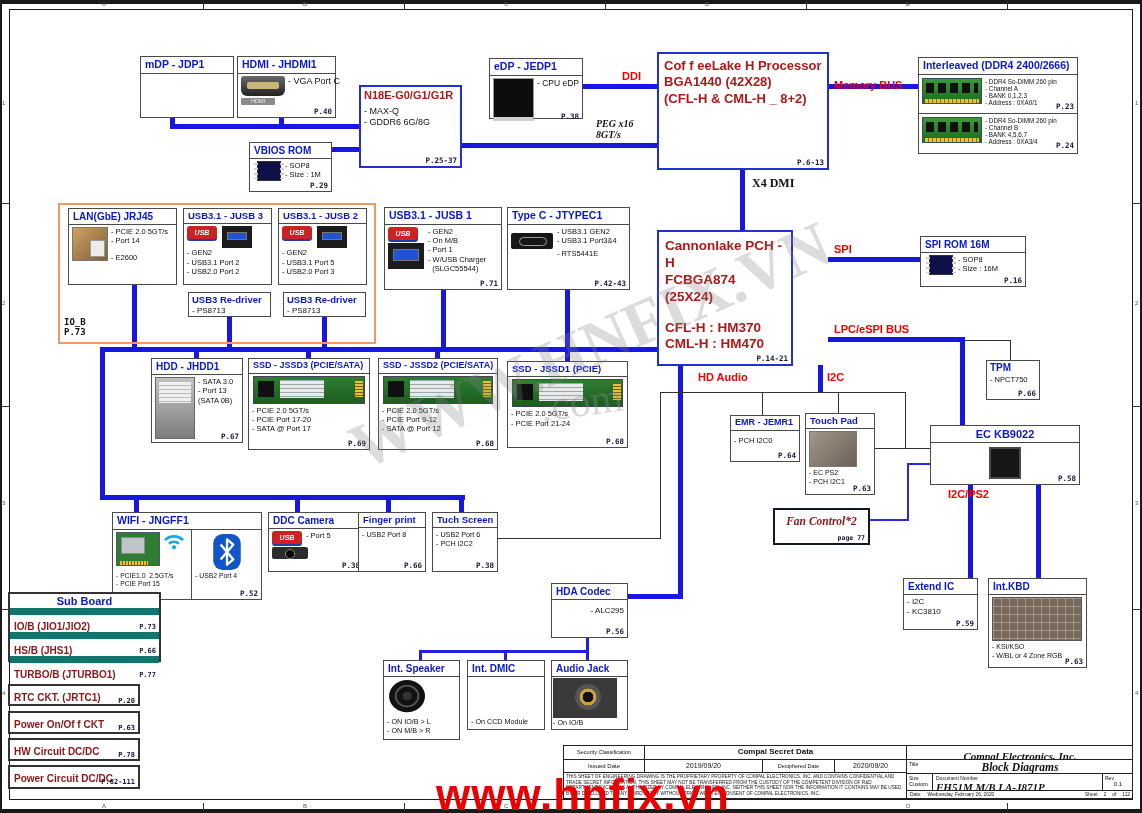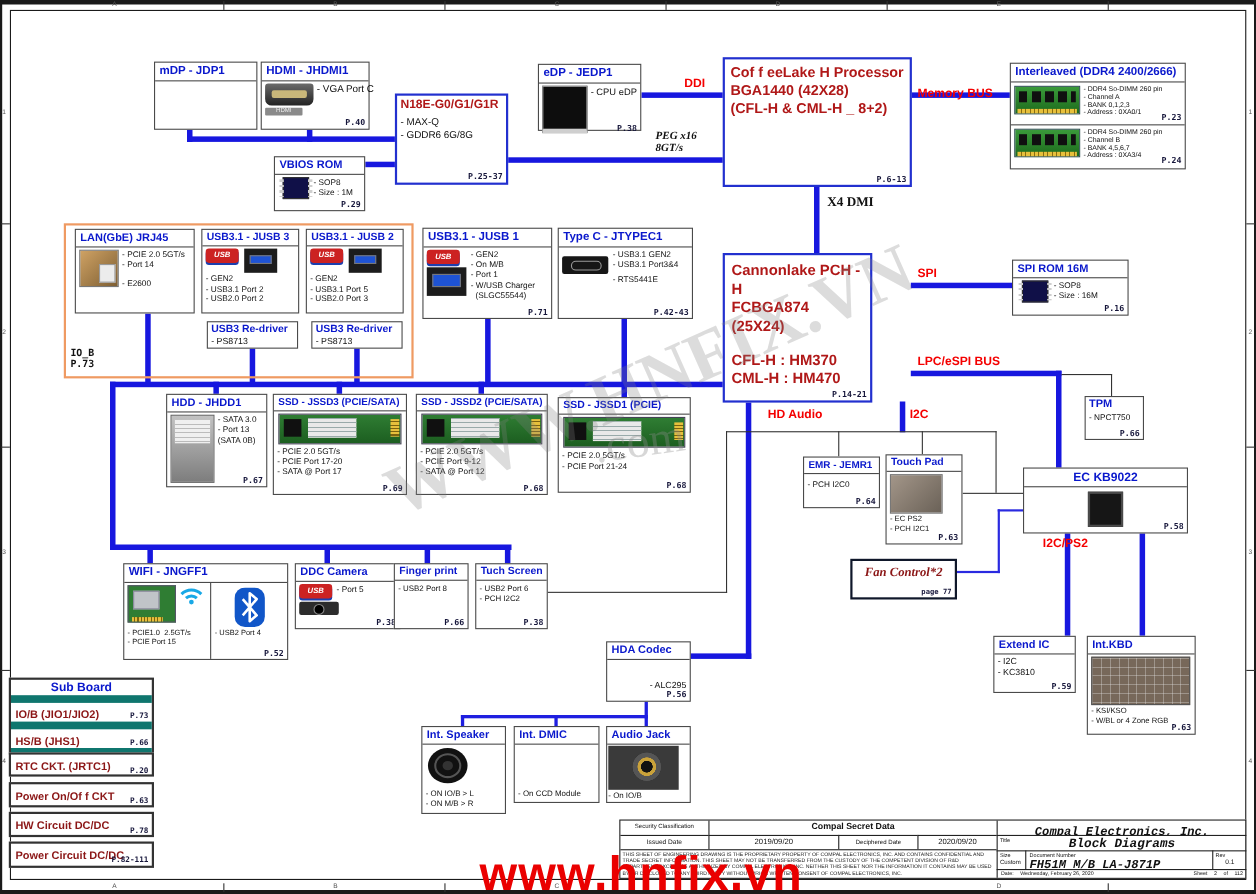--- a/index.html
+++ b/index.html
@@ -74,21 +74,21 @@
   
   .sb{position:absolute;border:2px solid #333;background:#fff;z-index:3;box-sizing:border-box;}
   .sb-title{color:#0a18cc;font-weight:bold;font-size:11px;text-align:center;padding:1px 0;}
   .sb-row{border-top:7px solid #0f766e;position:relative;padding:1px 4px;height:15px;}
   .sb-lab{color:#8b1616;font-weight:bold;font-size:10px;white-space:nowrap;}
   .sb-pg{position:absolute;right:3px;bottom:1px;font-family:"DejaVu Sans Mono",monospace;font-size:7px;font-weight:bold;color:#15153a;}
   
   .tb{position:absolute;left:563px;top:745px;width:570px;height:54px;background:#fff;border:1.5px solid #222;z-index:4;box-sizing:border-box;font-family:"Liberation Sans",sans-serif;}
   .tb .cell{position:absolute;box-sizing:border-box;border-left:1px solid #222;border-top:1px solid #222;overflow:hidden;}
   .tb .noL{border-left:none;} .tb .noT{border-top:none;}
-  .serifb{font-family:Liberation Mono, monospace;font-weight:bold;font-style:italic;}
+  .serifb{font-family:Liberation Serif, serif;font-weight:bold;font-style:italic;}
   
   .wm-diag{position:absolute;left:330px;top:300px;width:560px;z-index:5;pointer-events:none;
      transform:rotate(-24deg);font-size:64px;font-weight:bold;color:rgba(130,130,130,.28);
      font-family:"Liberation Serif",serif;white-space:nowrap;}
   .wm-com{position:absolute;left:540px;top:378px;z-index:5;pointer-events:none;font-size:42px;
      font-family:"Liberation Serif",serif;color:rgba(140,140,140,.35);transform:rotate(-8deg);}
   .wm-red{position:absolute;left:436px;top:770px;width:380px;z-index:10;pointer-events:none;
      font-size:44px;font-weight:bold;color:#ea0000;font-family:"Liberation Sans",sans-serif;letter-spacing:1px;}
 </style>
 </head>
@@ -580,21 +580,21 @@
     <div class="bb" style="font-size:7.2px">
       <div class="ln">- USB2 Port 6</div>
       <div class="ln">- PCH I2C2</div>
       <div class="pg">P.38</div>
     </div>
   </div>
 
   <div class="blk" style="left:551px;top:583px;width:77px;height:55px">
     <div class="bt" style="font-size:10px">HDA Codec</div>
     <div class="bb" style="text-align:right;font-size:8px">
-      <div class="ln" style="margin-top:16px">- ALC295</div>
+      <div class="ln" style="margin-top:4px">- ALC295</div>
       <div class="pg">P.56</div>
     </div>
   </div>
 
   <div class="blk" style="left:383px;top:660px;width:77px;height:80px">
     <div class="bt" style="font-size:10px">Int. Speaker</div>
     <div class="bb" style="font-size:7.2px">
       <svg width="42" height="36" viewBox="0 0 44 38">
         <ellipse cx="21" cy="18" rx="19" ry="17" fill="#111"></ellipse>
         <ellipse cx="21" cy="18" rx="12" ry="11" fill="none" stroke="#555" stroke-width="2"></ellipse>
@@ -634,21 +634,21 @@
   <div class="blk" style="left:988px;top:578px;width:99px;height:90px">
     <div class="bt" style="font-size:10px">Int.KBD</div>
     <div class="bb" style="font-size:7px">
       <div class="img-kbd"></div>
       <div class="ln" style="margin-top:2px">- KSI/KSO</div>
       <div class="ln">- W/BL or 4 Zone RGB</div>
       <div class="pg">P.63</div>
     </div>
   </div>
 
-  <div class="sb" style="left:8px;top:616px;width:132px;height:70px">
+  <div class="sb" style="left:8px;top:592px;width:153px;height:70px">
     <div class="sb-title">Sub Board</div>
     <div class="sb-row">
       <span class="sb-lab">IO/B (JIO1/JIO2)</span>
       <span class="sb-pg">P.73</span>
     </div>
     <div class="sb-row">
       <span class="sb-lab">HS/B (JHS1)</span>
       <span class="sb-pg">P.66</span>
     </div>
     <div class="sb-row">

